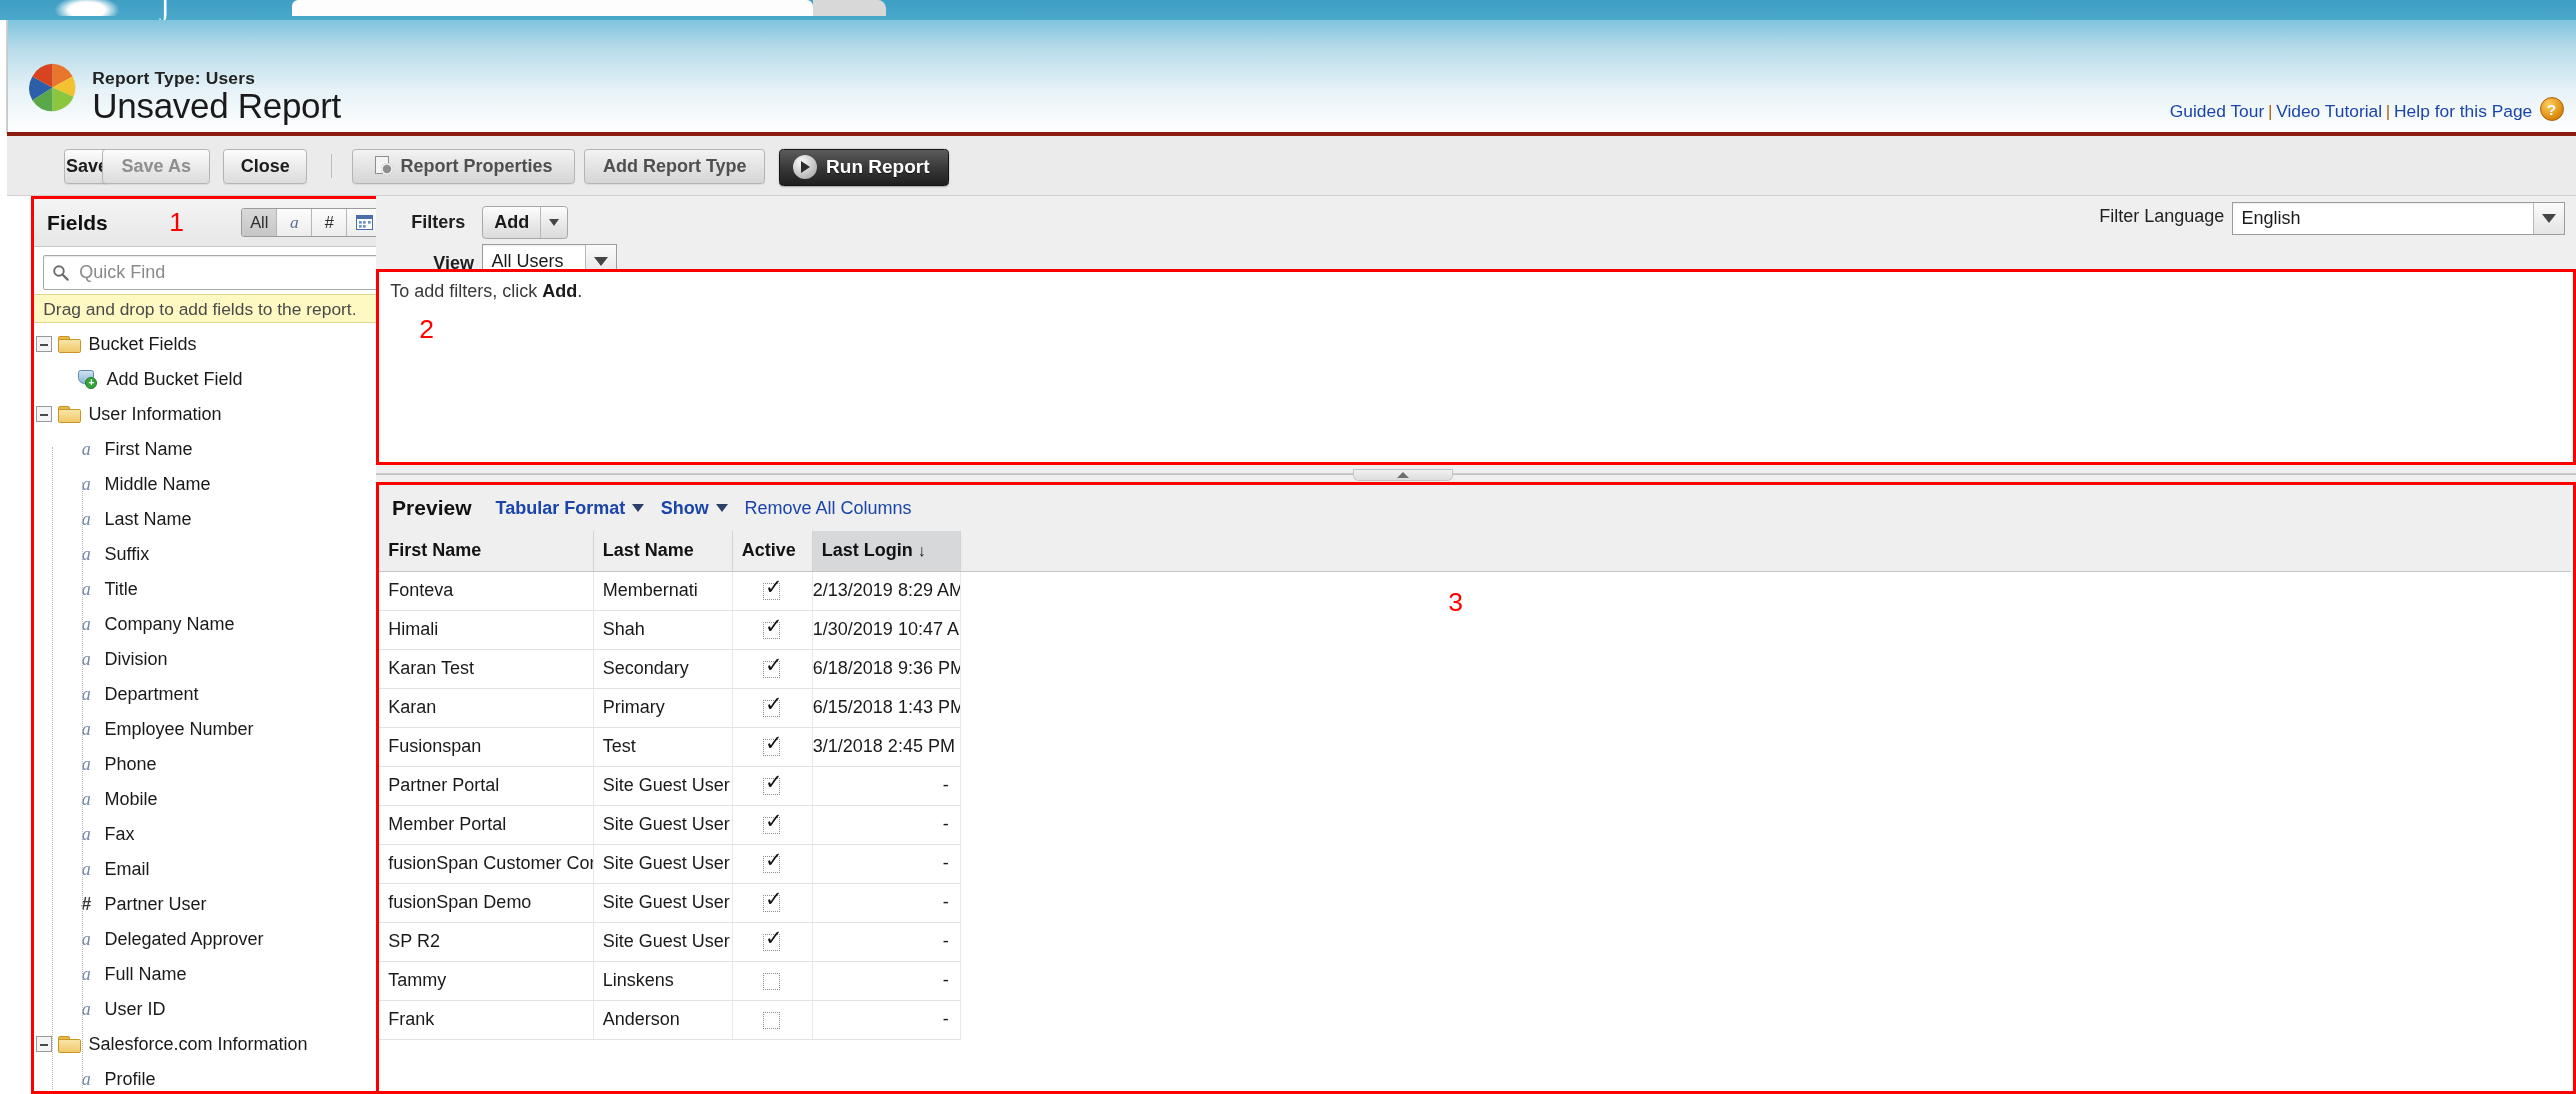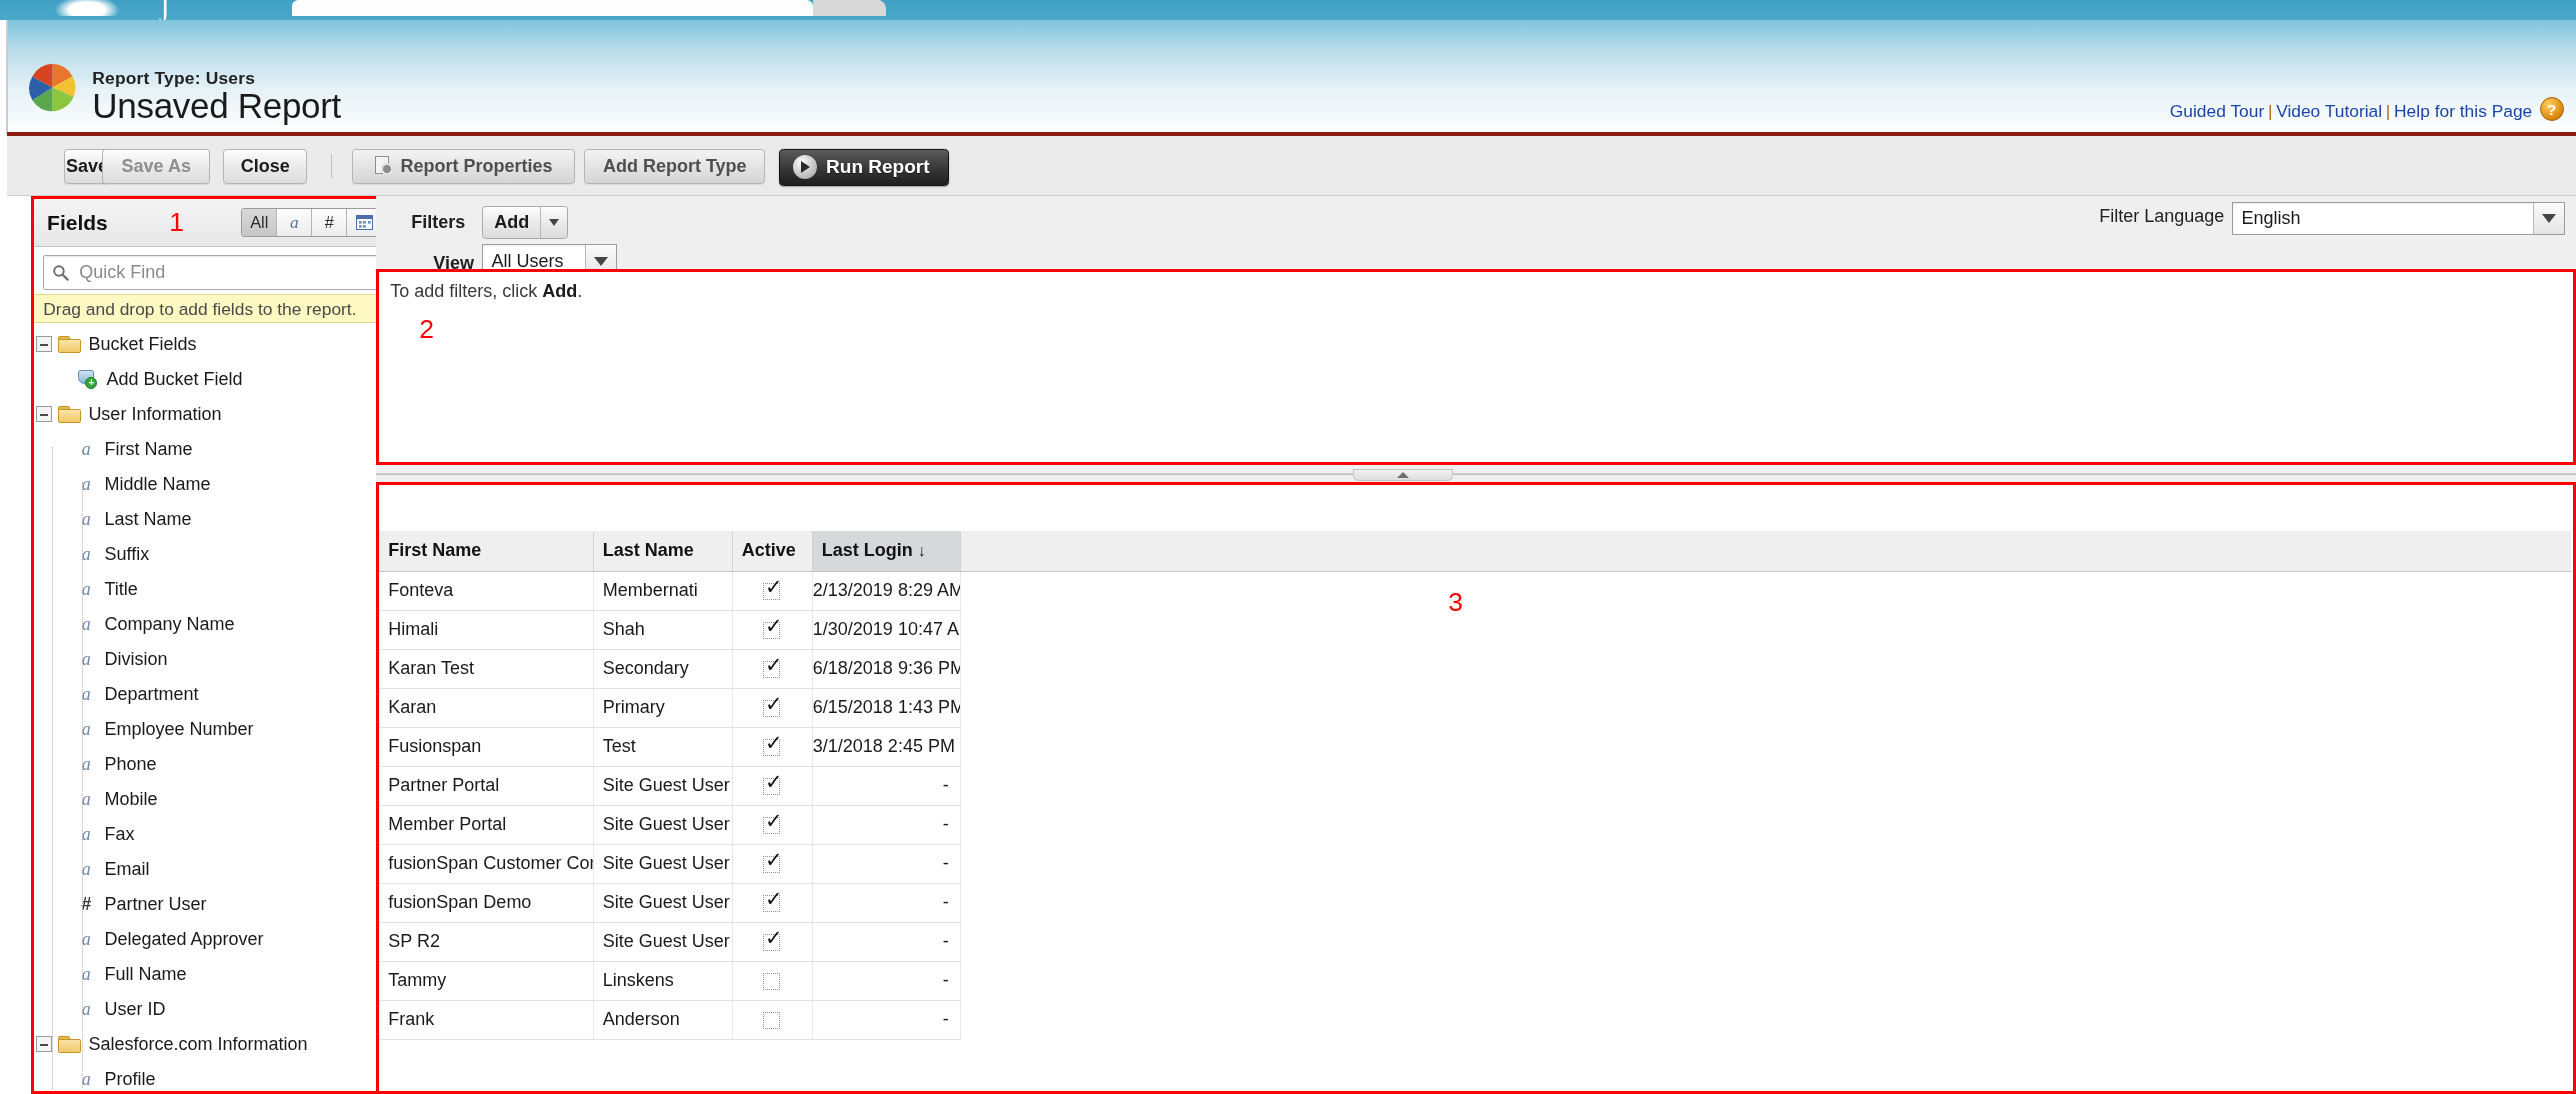--- a/index.html
+++ b/index.html
@@ -694,20 +694,28 @@
   </div>
 
   <div id="splitter">
     <div id="splitter-line"></div>
     <div id="splitter-handle">
         <span class="caret-up"></span>
       </div>
   </div>
 
   <div id="preview-panel">
+    <div id="preview-bar">
+      <span id="preview-title">Preview</span>
+      <span class="pv-link">Tabular Format</span>
+      <span class="pv-caret"></span>
+      <span class="pv-link">Show</span>
+      <span class="pv-caret"></span>
+      <span class="pv-link plain">Remove All Columns</span>
+    </div>
 
     <div id="marker-3">3</div>
 
     <table id="preview-table">
       <colgroup>
         <col style="width:214px">
           <col style="width:139px">
           <col style="width:80px">
           <col style="width:148px">
           <col>

